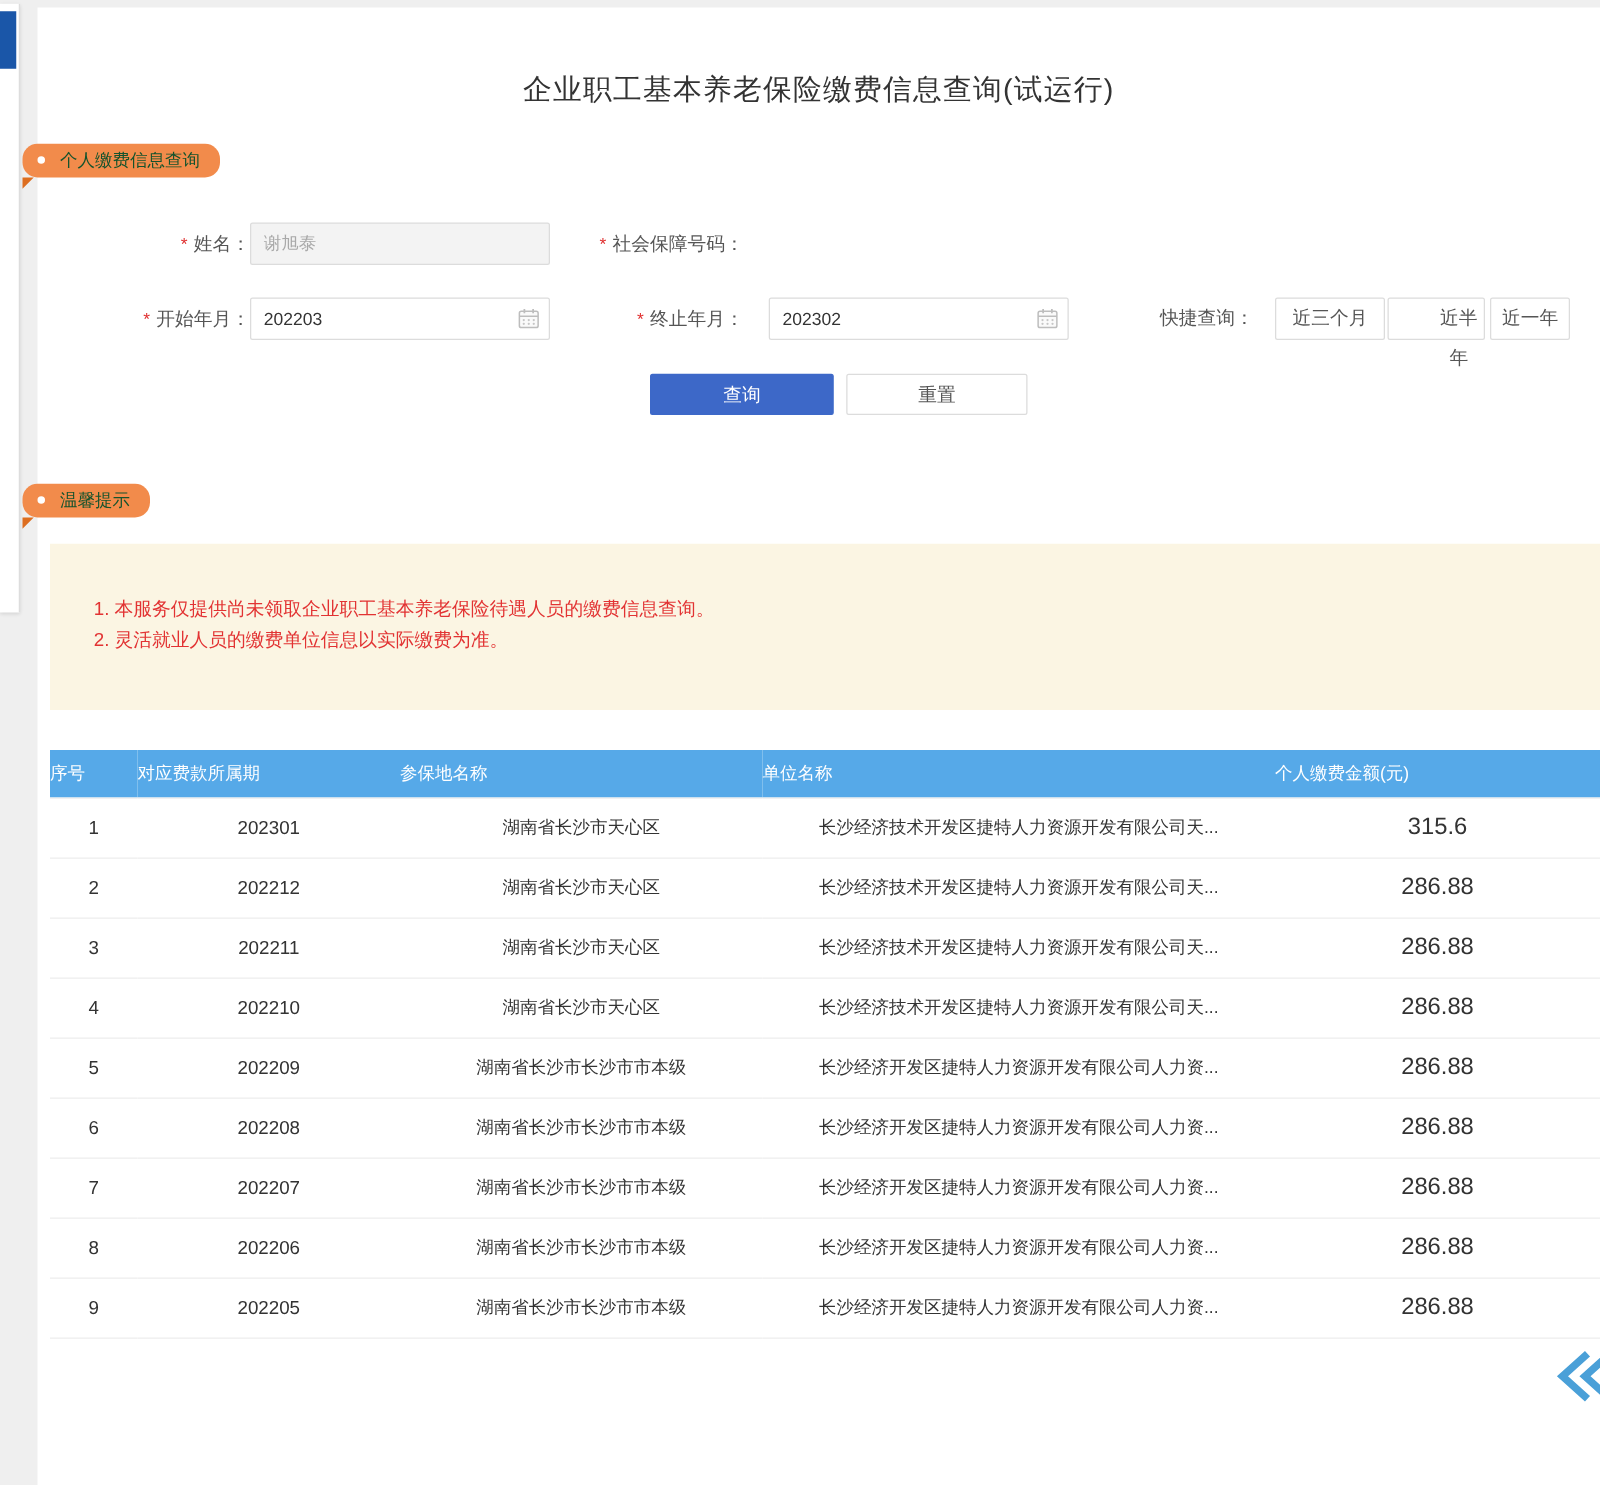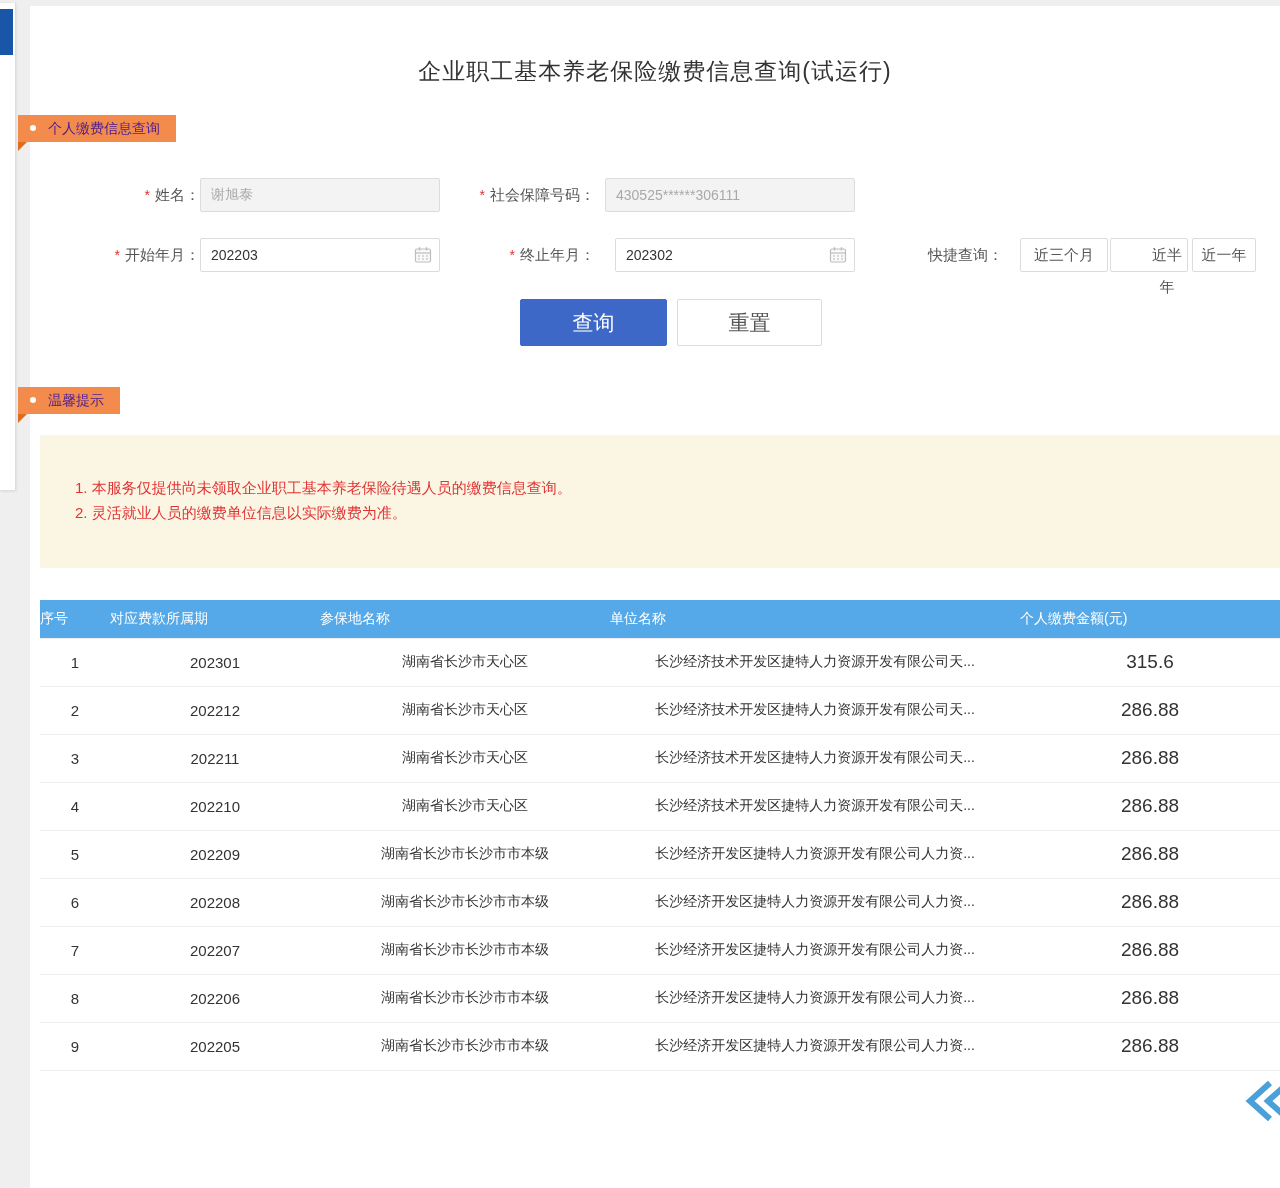--- a/index.html
+++ b/index.html
@@ -10,39 +10,39 @@
   
   .left-panel { position:absolute; left:0; top:3px; width:16px; height:487px; background:#fff; border-right:1px solid #ddd; box-shadow:0 1px 3px rgba(0,0,0,.12); }
   .left-panel-blue { position:absolute; left:0; top:6px; width:13px; height:46px; background:#1a56a8; }
 
   
   .card { position:absolute; left:30px; top:6px; width:1250px; height:1182px; background:#fff; }
 
   .page-title { position:absolute; top:50px; left:0; width:100%; text-align:center; font-size:23px; color:#333; font-weight:500; letter-spacing:1px; }
 
   
-  .badge { position:absolute; left:-12px; height:27px; line-height:27px; background:#f28b4b; color:#4c1d95; font-size:14px; padding:0 16px 0 12px; border-radius:0; }
+  .badge { position:absolute; left:-12px; height:27px; line-height:27px; background:#f28b4b; color:#14532d; font-size:14px; padding:0 16px 0 12px; border-radius:12px; }
   .badge .dot { display:inline-block; width:6px; height:6px; border-radius:50%; background:#fff; vertical-align:middle; margin-right:12px; margin-top:-2px; }
   .badge::after { content:""; position:absolute; left:0; top:100%; width:0; height:0; border-top:9px solid #dd6e20; border-right:9px solid transparent; }
   .badge-query { top:109px; }
   .badge-tips  { top:381px; }
 
   
   .f-label { position:absolute; height:34px; line-height:34px; font-size:15px; color:#555; text-align:right; }
   .req { color:#e03131; margin-right:5px; font-size:14px; }
   .f-input { position:absolute; height:34px; border:1px solid #dcdcdc; border-radius:2px; font-size:14px; padding:0 10px; color:#333; font-family:inherit; background:#fff; }
   .f-input.disabled { background:#f3f3f3; color:#a9a9a9; }
   .date-wrap { position:absolute; height:34px; }
   .date-wrap input { width:100%; height:34px; border:1px solid #dcdcdc; border-radius:2px; font-size:14px; padding:0 30px 0 10px; color:#333; font-family:inherit; }
   .cal-ico { position:absolute; right:8px; top:8px; width:18px; height:18px; }
 
   .quick-label { position:absolute; height:34px; line-height:34px; font-size:15px; color:#555; }
   .quick-btn { position:absolute; height:34px; line-height:32px; border:1px solid #dcdcdc; background:#fff; color:#555; font-size:15px; border-radius:2px; cursor:pointer; font-family:inherit; }
 
-  .btn { position:absolute; height:47px; border-radius:2px; font-size:21px; text-align:center; line-height:33px; cursor:pointer; font-family:inherit; }
+  .btn { position:absolute; height:33px; border-radius:2px; font-size:15px; text-align:center; line-height:33px; cursor:pointer; font-family:inherit; }
   .btn-primary { background:#3d68c8; color:#fff; border:1px solid #3d68c8; }
   .btn-plain { background:#fff; color:#555; border:1px solid #dcdcdc; }
 
   
   .notice { position:absolute; left:10px; top:429px; width:1240px; height:133px; background:#fbf5e3; }
   .notice-line { margin-left:35px; font-size:15px; color:#e23333; line-height:25px; }
   .notice-line:first-child { margin-top:40px; }
 
   
   .tbl { position:absolute; left:10px; top:594px; width:1240px; border-collapse:collapse; table-layout:fixed; }
@@ -73,21 +73,20 @@
     </div>
 
     <div class="f-label" style="left:40px; top:172px; width:130px;">
       <span class="req">*</span><span>姓名：</span>
     </div>
     <input class="f-input disabled" style="left: 170px; top: 172px; width: 240px;" disabled="" value="谢旭泰">
 
     <div class="f-label" style="left:415px; top:172px; width:150px;">
       <span class="req">*</span><span>社会保障号码：</span>
     </div>
-    <input class="f-input disabled" style="left: 575px; top: 172px; width: 250px;" disabled="" value="430525******306111">
 
     <div class="f-label" style="left:40px; top:232px; width:130px;">
       <span class="req">*</span><span>开始年月：</span>
     </div>
     <div class="date-wrap" style="left:170px; top:232px; width:240px;">
       <input value="202203" style="">
       <svg class="cal-ico" viewBox="0 0 18 18">
         <rect x="1.5" y="3" width="15" height="13" rx="1.5" fill="#fafafa" stroke="#bdbdbd" stroke-width="1.2"></rect>
         <line x1="1.5" y1="7" x2="16.5" y2="7" stroke="#bdbdbd" stroke-width="1.2"></line>
         <line x1="5.5" y1="1.2" x2="5.5" y2="4.5" stroke="#bdbdbd" stroke-width="1.4"></line>

